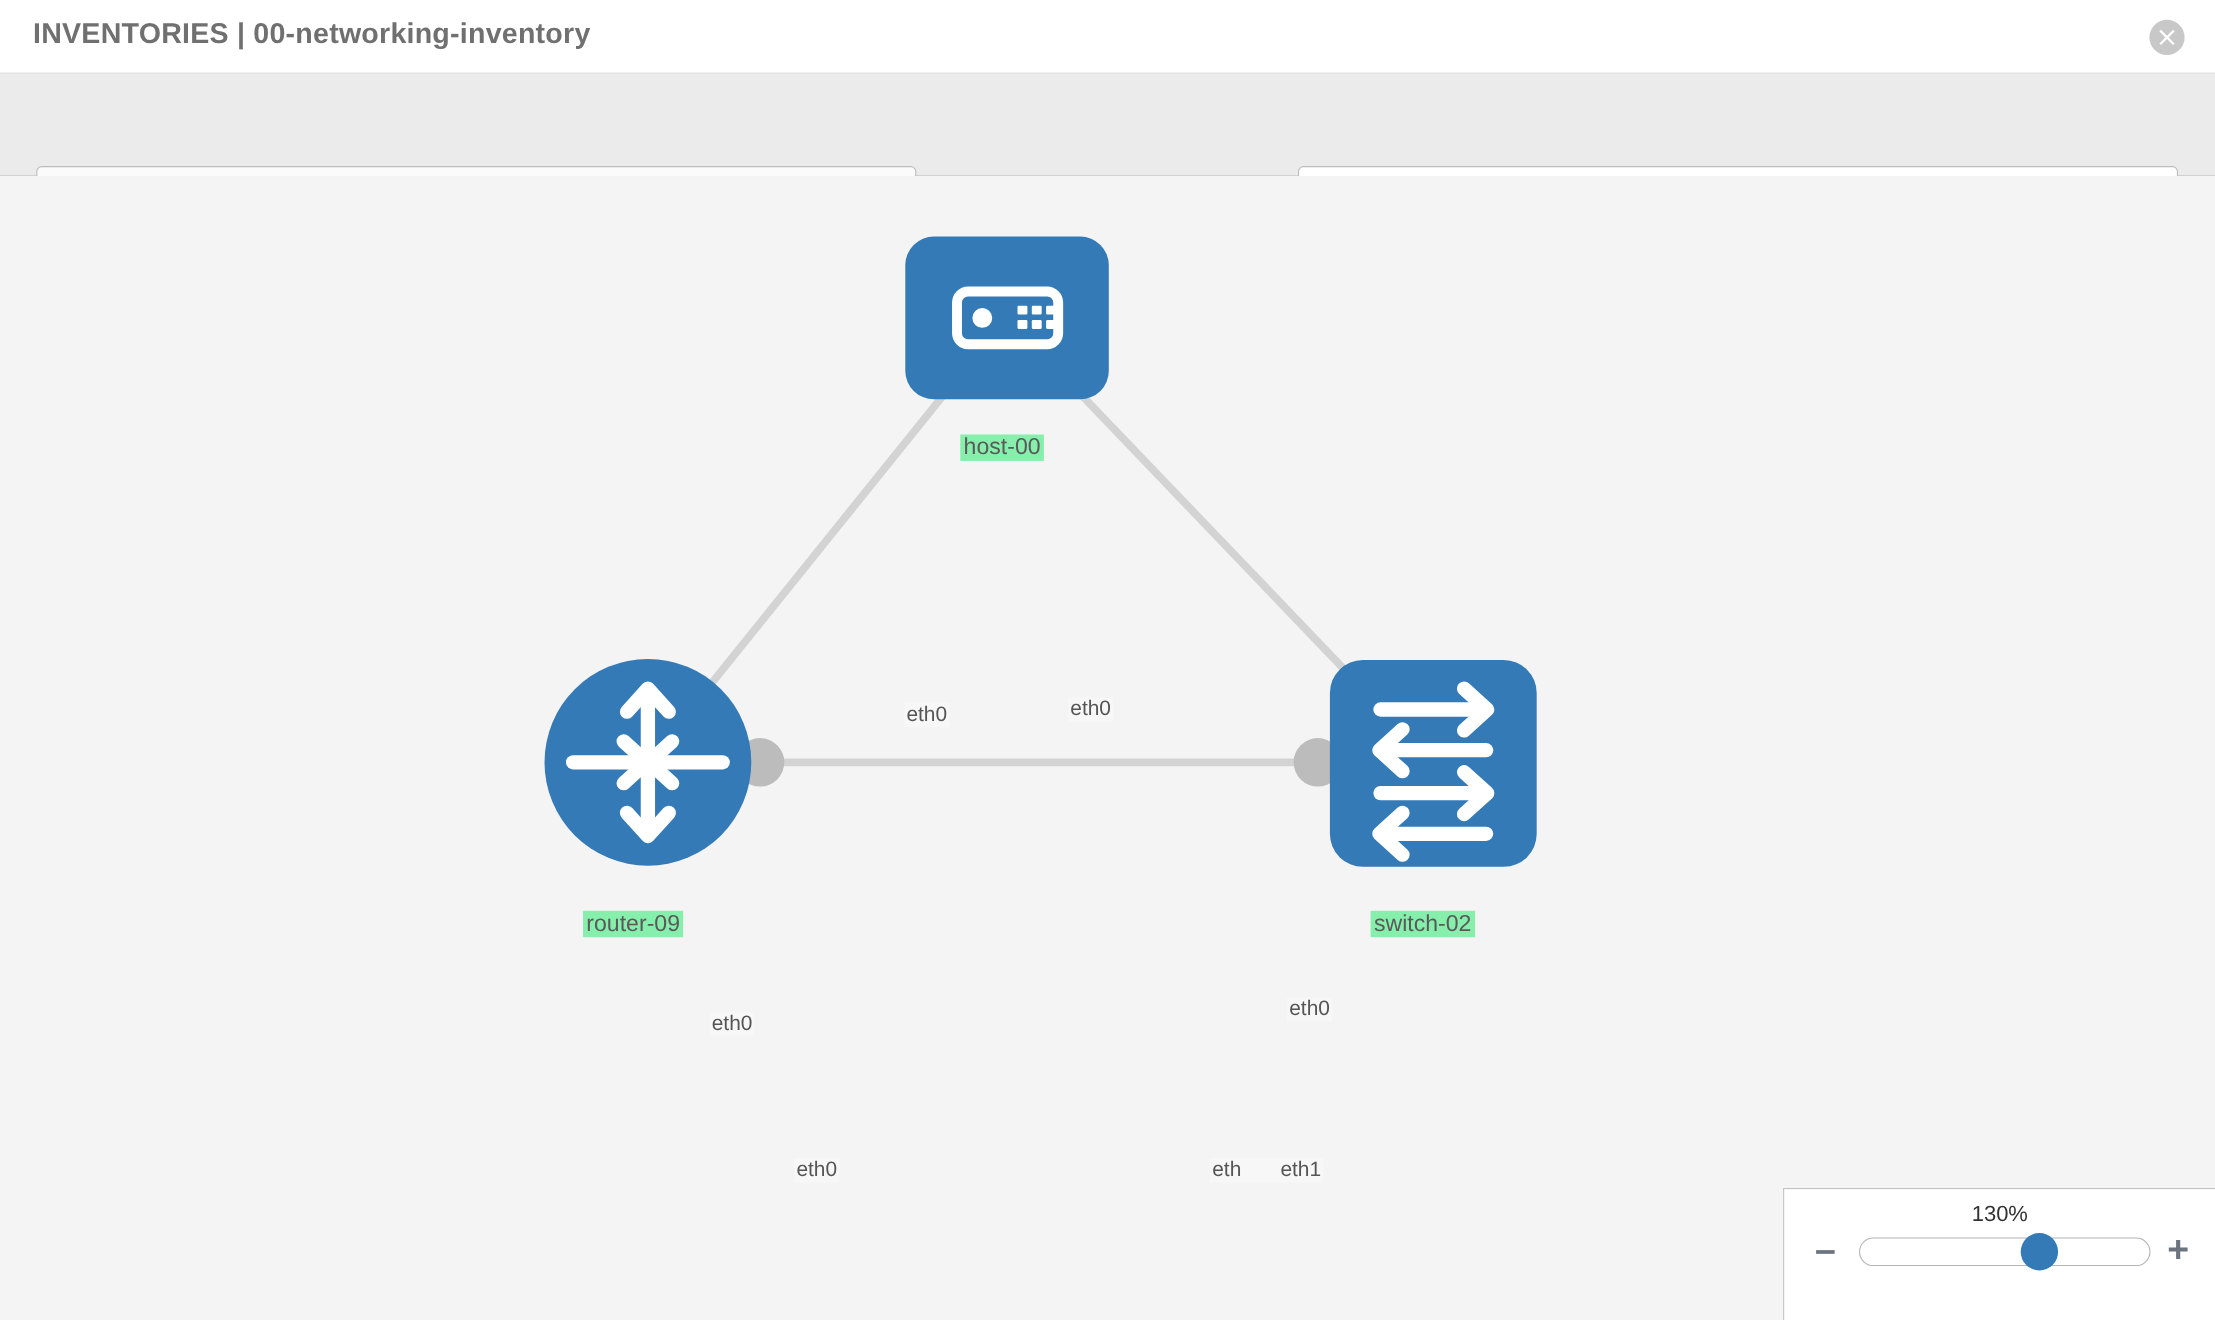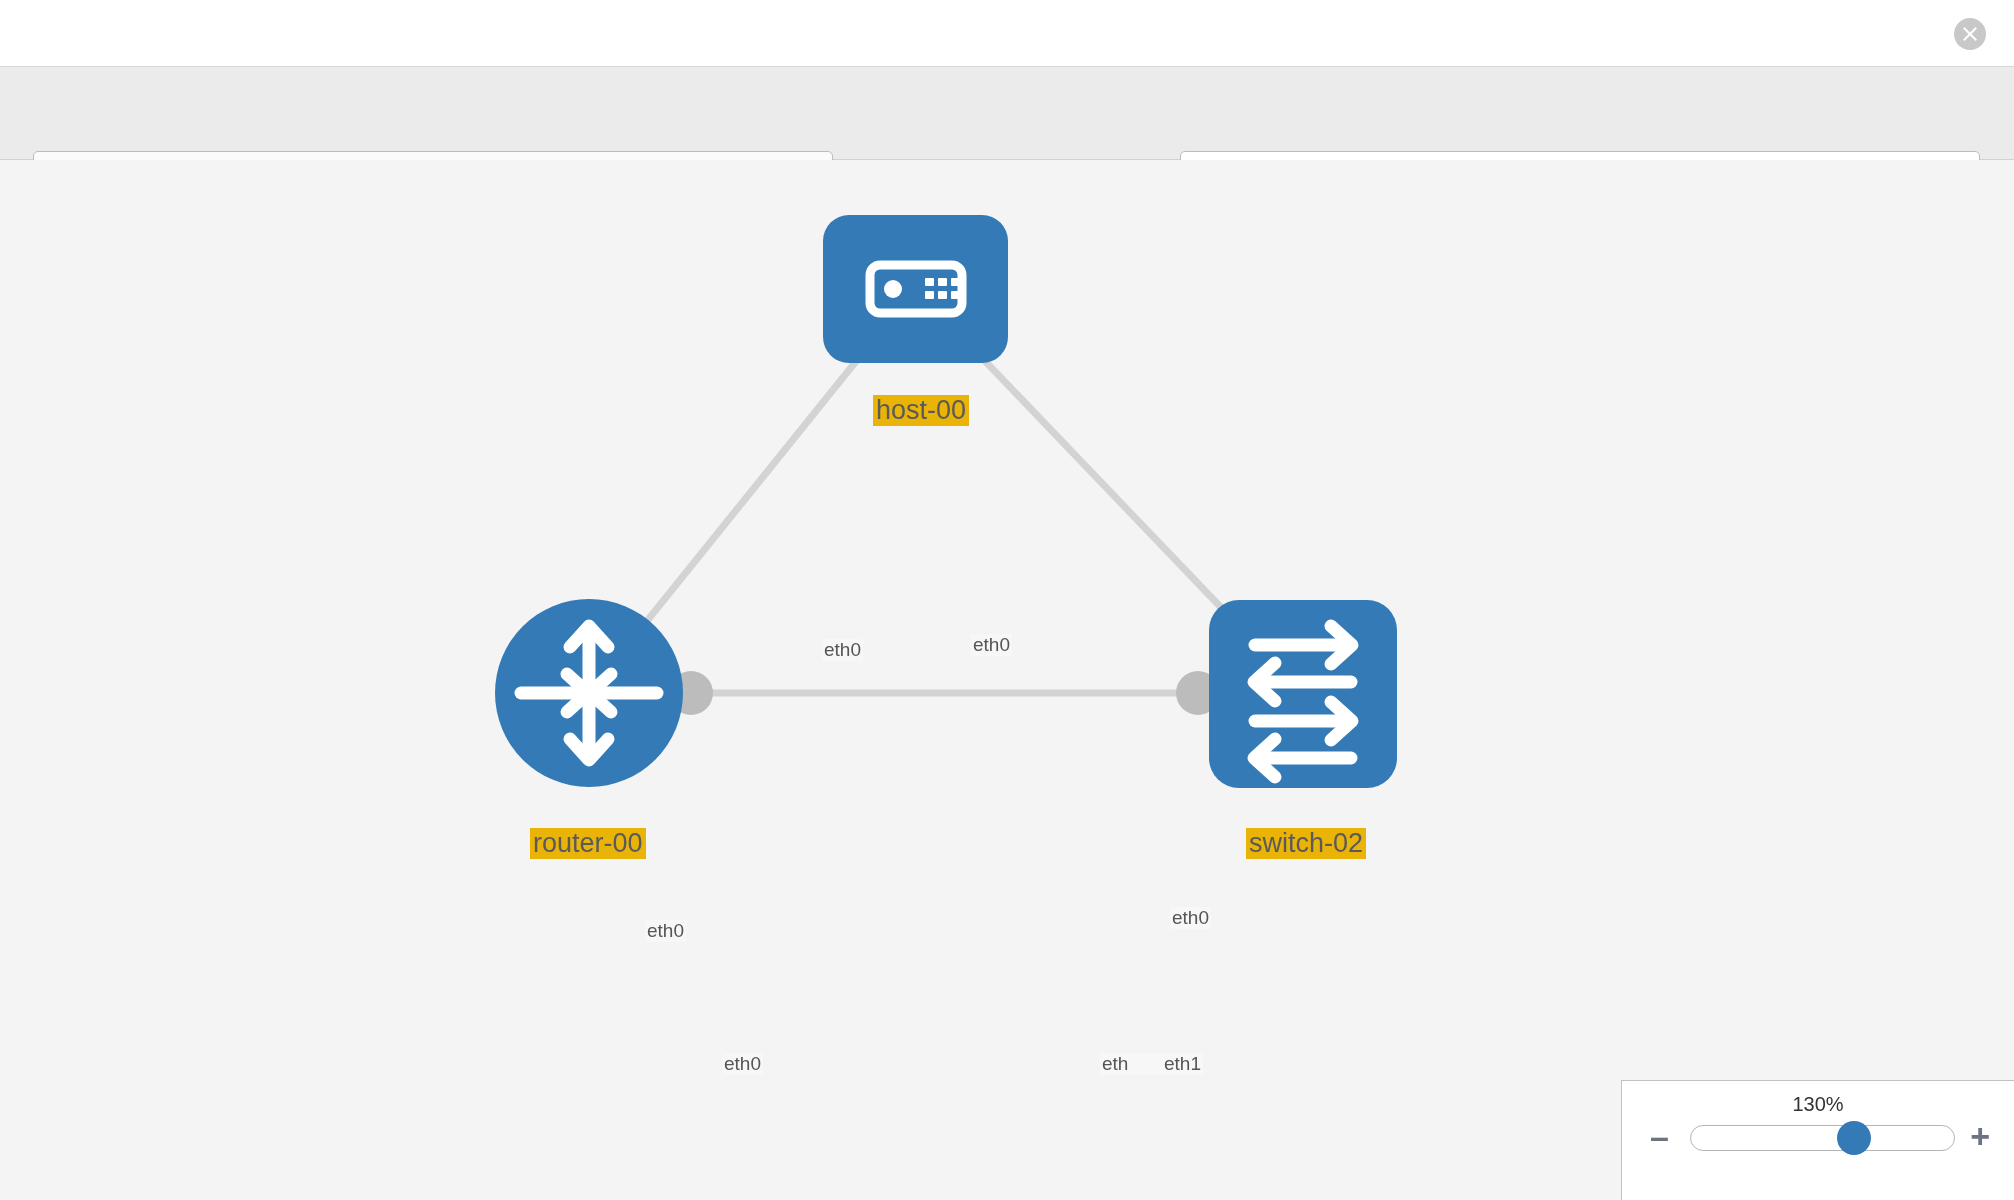--- a/index.html
+++ b/index.html
@@ -114,23 +114,23 @@
   }
   .topology-svg {
     position: absolute;
     left: 0; top: 0;
     width: 2014px; height: 1040px;
   }
 
   
   .node-label {
     position: absolute;
-    font-size: 27px;
+    font-size: 21px;
     color: #5a5a5a;
-    background: #eab308;
+    background: #86efac;
     white-space: nowrap;
     padding: 0 3px;
   }
   .iface-label {
     position: absolute;
     font-size: 19px;
     color: #555555;
     background: #f7f7f7;
     white-space: nowrap;
     padding: 0 2px;
@@ -182,20 +182,21 @@
     background: #337ab7;
     cursor: pointer;
   }
 </style>
 </head>
 <body>
 
 <div class="app">
 
   <div class="header">
+    <div class="page-title">INVENTORIES | 00-networking-inventory</div>
     <button class="close-btn">
       <svg width="32" height="32" viewBox="0 0 32 32" aria-hidden="true">
         <path d="M10.5 9 L16 14.5 L21.5 9 L23 10.5 L17.5 16 L23 21.5 L21.5 23 L16 17.5 L10.5 23 L9 21.5 L14.5 16 L9 10.5 Z" fill="#ffffff"></path>
       </svg>
     </button>
   </div>
 
   <div class="toolbar">
 
     <div class="actions-select">
@@ -290,21 +291,21 @@
           <line x1="1255" y1="561" x2="1350" y2="561"></line>
           <polyline points="1331,542 1352,561 1331,580"></polyline>
 
           <line x1="1351" y1="598" x2="1256" y2="598"></line>
           <polyline points="1275,579 1254,598 1275,617"></polyline>
         </g>
       </g>
     </svg>
 
     <div class="node-label" style="left:873px; top:235px;">host-00</div>
-    <div class="node-label" style="left:530px; top:668px;">router-00</div>
+    <div class="node-label" style="left:530px; top:668px;">router-09</div>
     <div class="node-label" style="left:1246px; top:668px;">switch-02</div>
 
     <div class="iface-label" style="left:822px; top:455px;">eth0</div>
     <div class="iface-label" style="left:971px; top:450px;">eth0</div>
     <div class="iface-label" style="left:645px; top:736px;">eth0</div>
     <div class="iface-label" style="left:1170px; top:723px;">eth0</div>
     <div class="iface-label" style="left:722px; top:869px;">eth0</div>
     <div class="iface-label" style="left:1100px; top:869px;text-align:right;">eth</div>
     <div class="iface-label" style="left:1128px; top:869px;padding-left:36px;">eth1</div>
   </div>

